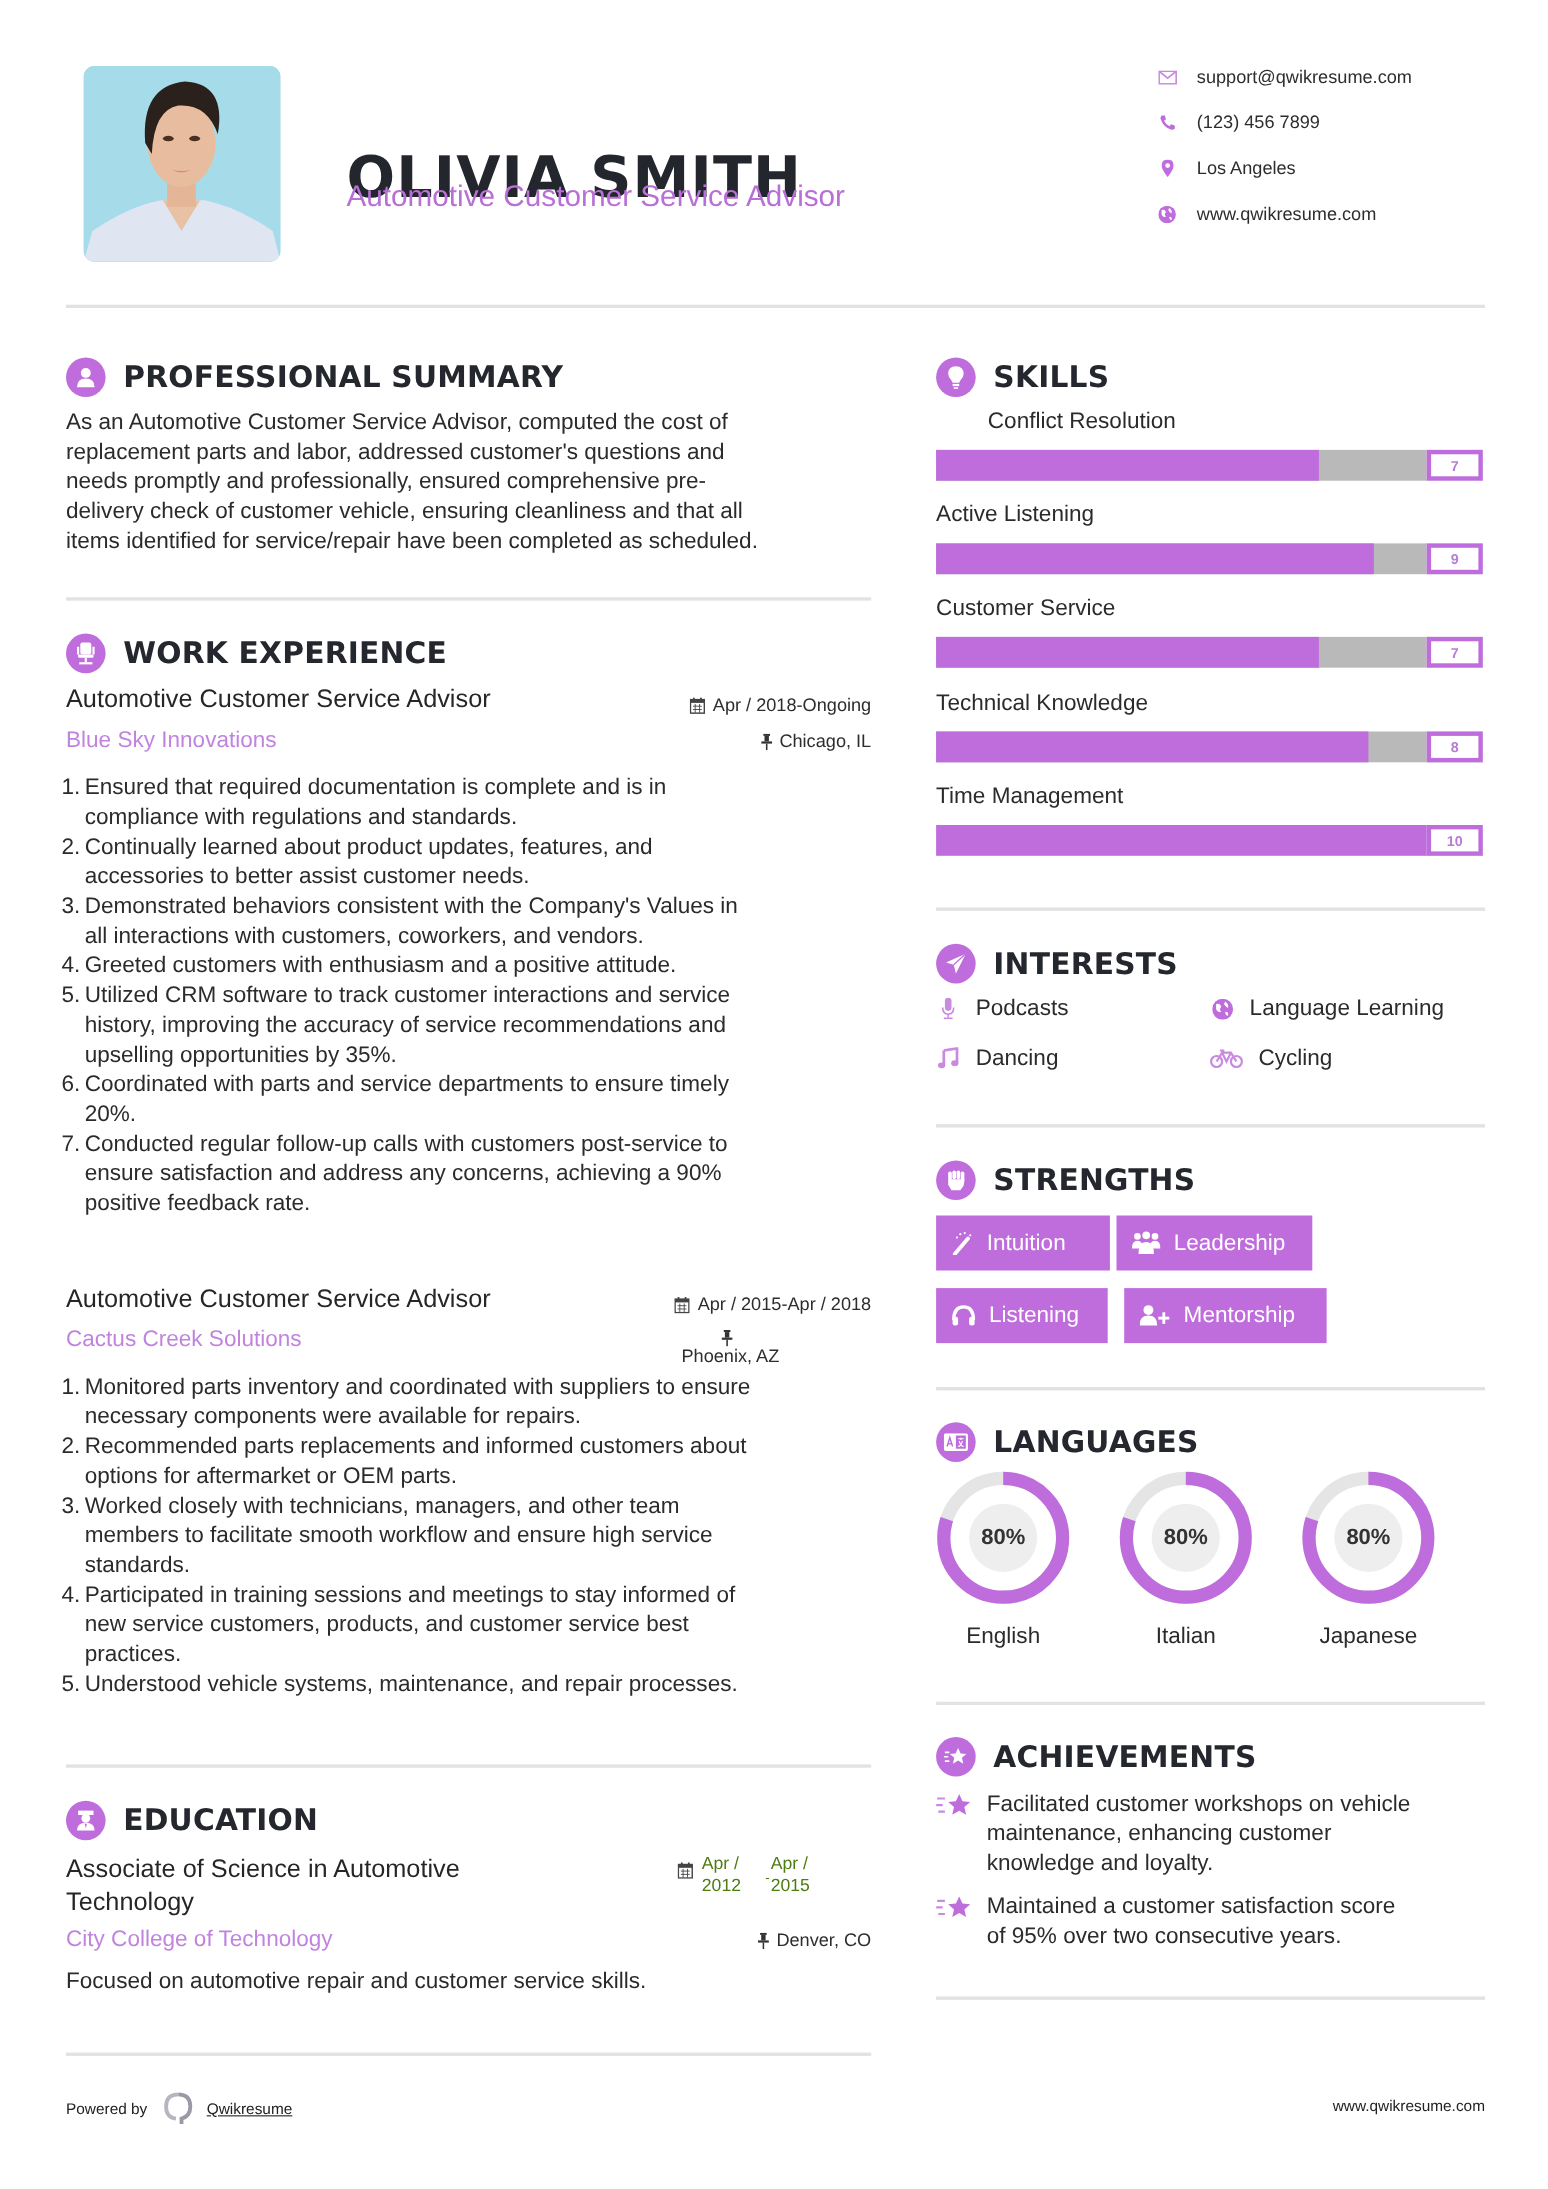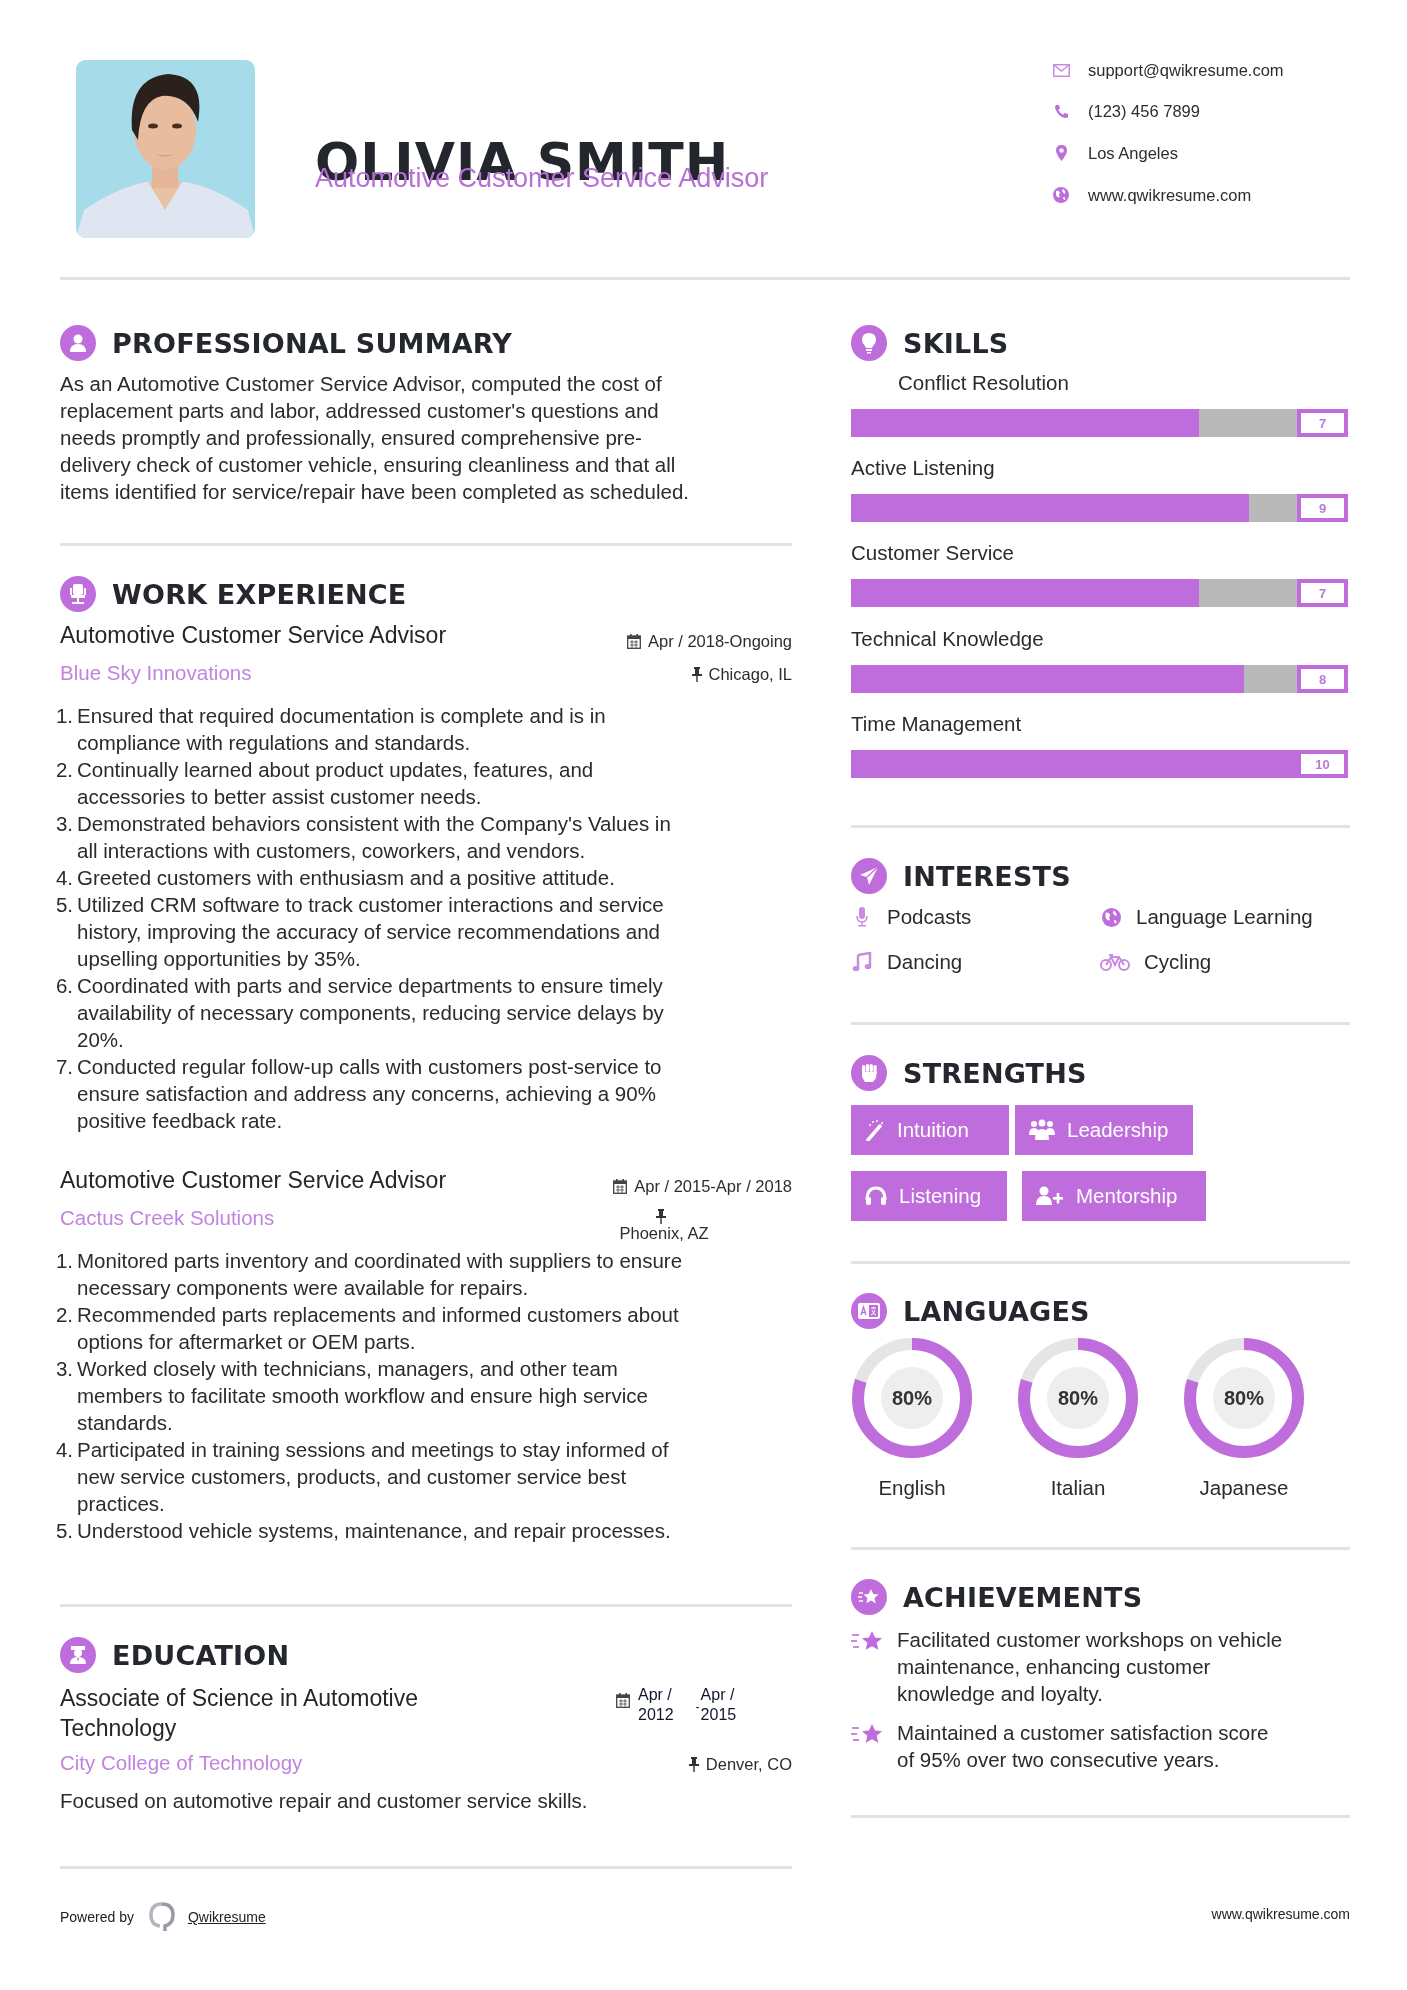--- a/index.html
+++ b/index.html
@@ -186,21 +186,20 @@
       <span>
         <span style="display:block">Utilized CRM software to track customer interactions and service</span>
         <span style="display:block">history, improving the accuracy of service recommendations and</span>
         <span style="display:block">upselling opportunities by 35%.</span>
       </span>
     </li>
   <li>
       <span class="num">6.</span>
       <span>
         <span style="display:block">Coordinated with parts and service departments to ensure timely</span>
-        <span style="display:block">availability of necessary components, reducing service delays by</span>
         <span style="display:block">20%.</span>
       </span>
     </li>
   <li>
       <span class="num">7.</span>
       <span>
         <span style="display:block">Conducted regular follow-up calls with customers post-service to</span>
         <span style="display:block">ensure satisfaction and address any concerns, achieving a 90%</span>
         <span style="display:block">positive feedback rate.</span>
       </span>
@@ -277,21 +276,21 @@
         <path d="M2 19 Q2 12 10 12 Q18 12 18 19 Z" fill="#fff"></path>
         <path d="M9 13 L10 17 L11 13 Z" fill="#bf6ddc"></path>
       </svg>
   </span>
   <span class="sec-title">EDUCATION</span>
 </div>
 <div class="abs job-title" style="left:60px; top:1683px; line-height:30px;">
   <div>Associate of Science in Automotive</div>
   <div>Technology</div>
 </div>
-<div class="abs" style="left:616px; top:1685px; display:flex; font-size:16px; color:#0f172a; line-height:20px;">
+<div class="abs" style="left:616px; top:1685px; display:flex; font-size:16px; color:#4d7c0f; line-height:20px;">
   <svg width="14" height="15" viewBox="0 0 14 15" style="margin-top:8px; margin-right:8px;">
       <rect x="0.7" y="2" width="12.6" height="12.3" fill="none" stroke="#444" stroke-width="1.3"></rect>
       <rect x="0.7" y="2" width="12.6" height="3" fill="#444"></rect>
       <rect x="3" y="0" width="1.6" height="3.5" fill="#444"></rect>
       <rect x="9.4" y="0" width="1.6" height="3.5" fill="#444"></rect>
       <path d="M3 8 H11 M3 11 H11 M5 6 V14 M9 6 V14" stroke="#444" stroke-width="0.8"></path>
     </svg>
   <div style="margin-right:22px;">
       <div>Apr /</div>
       <div>2012</div>

